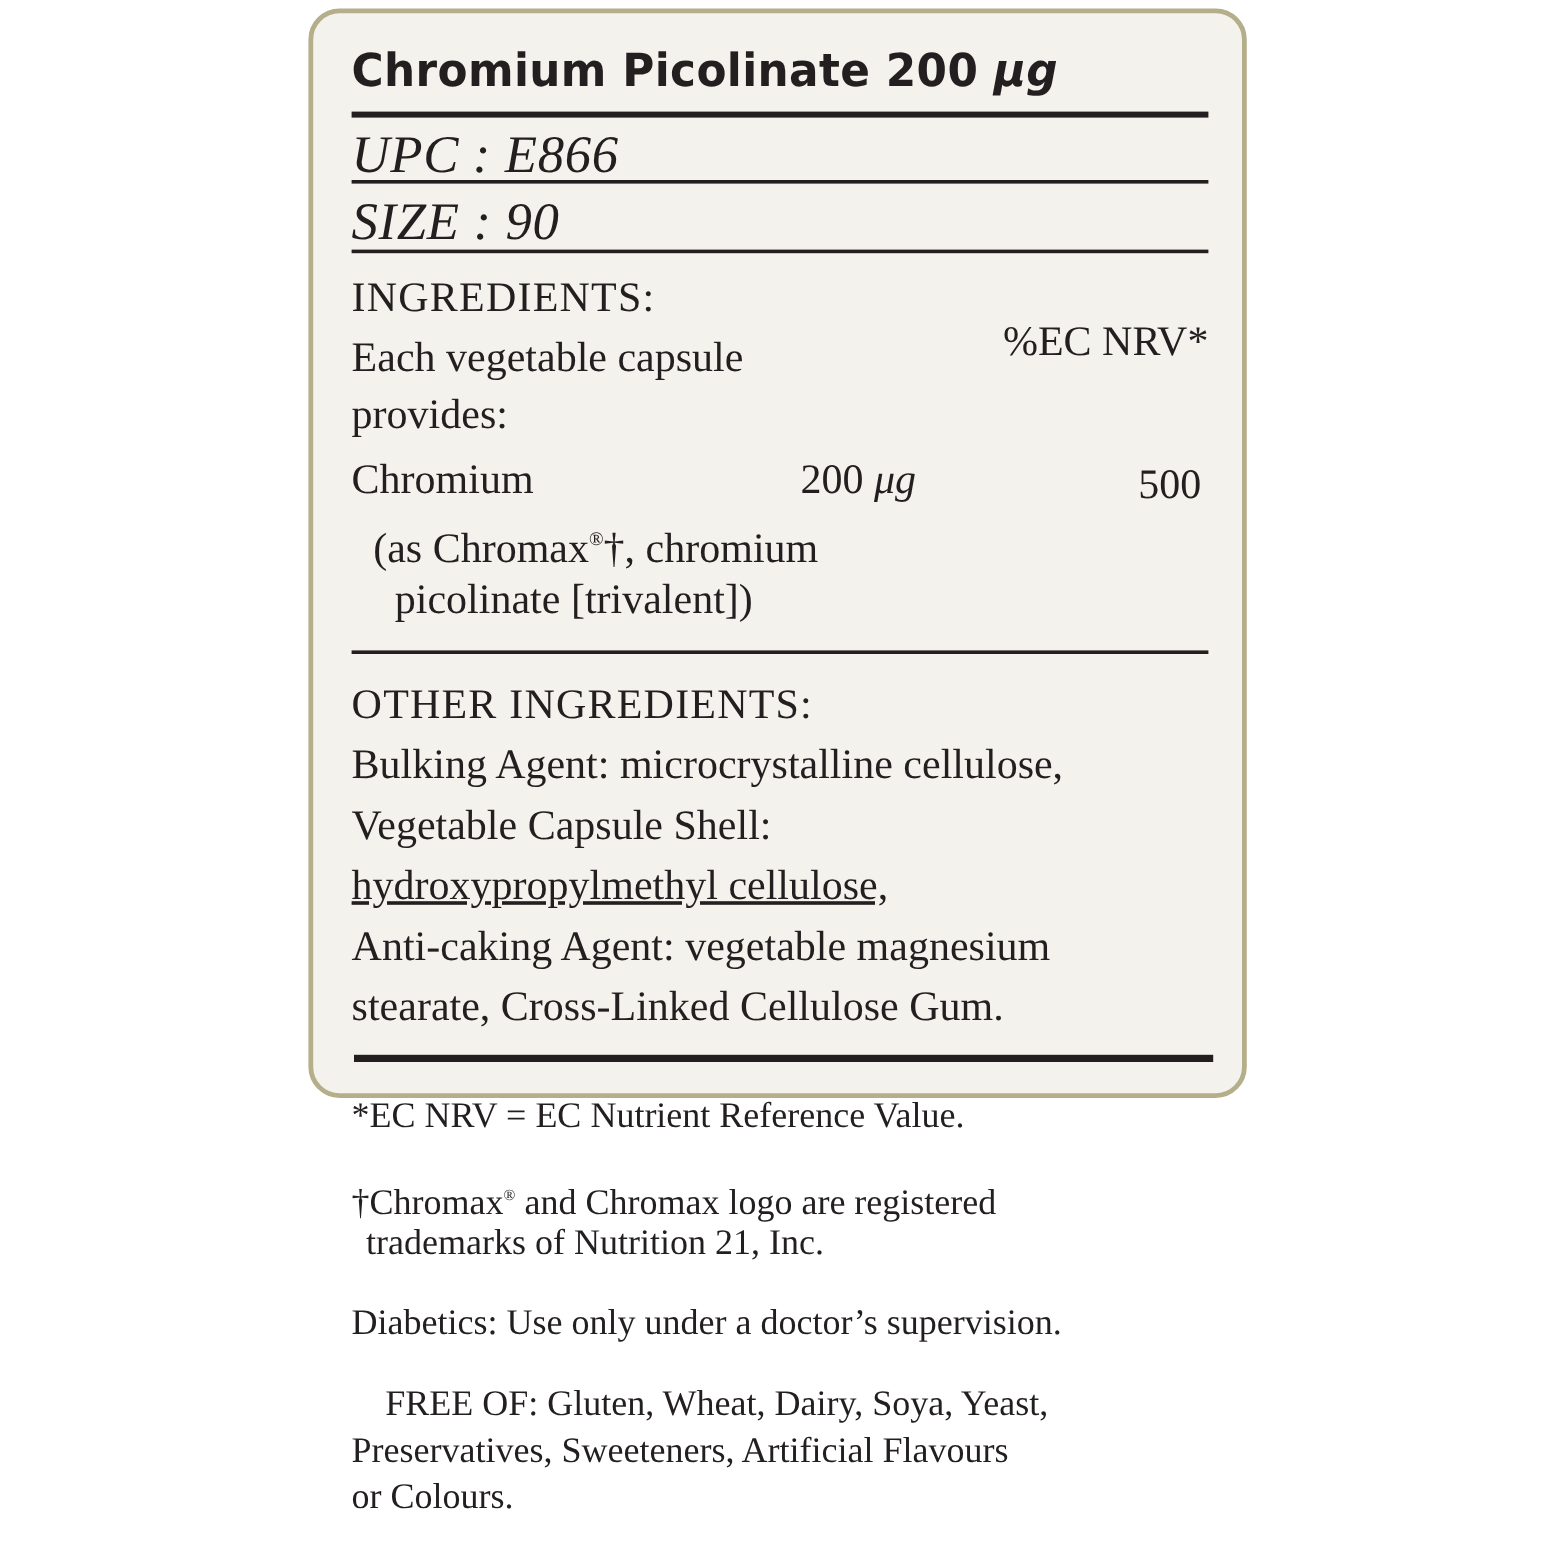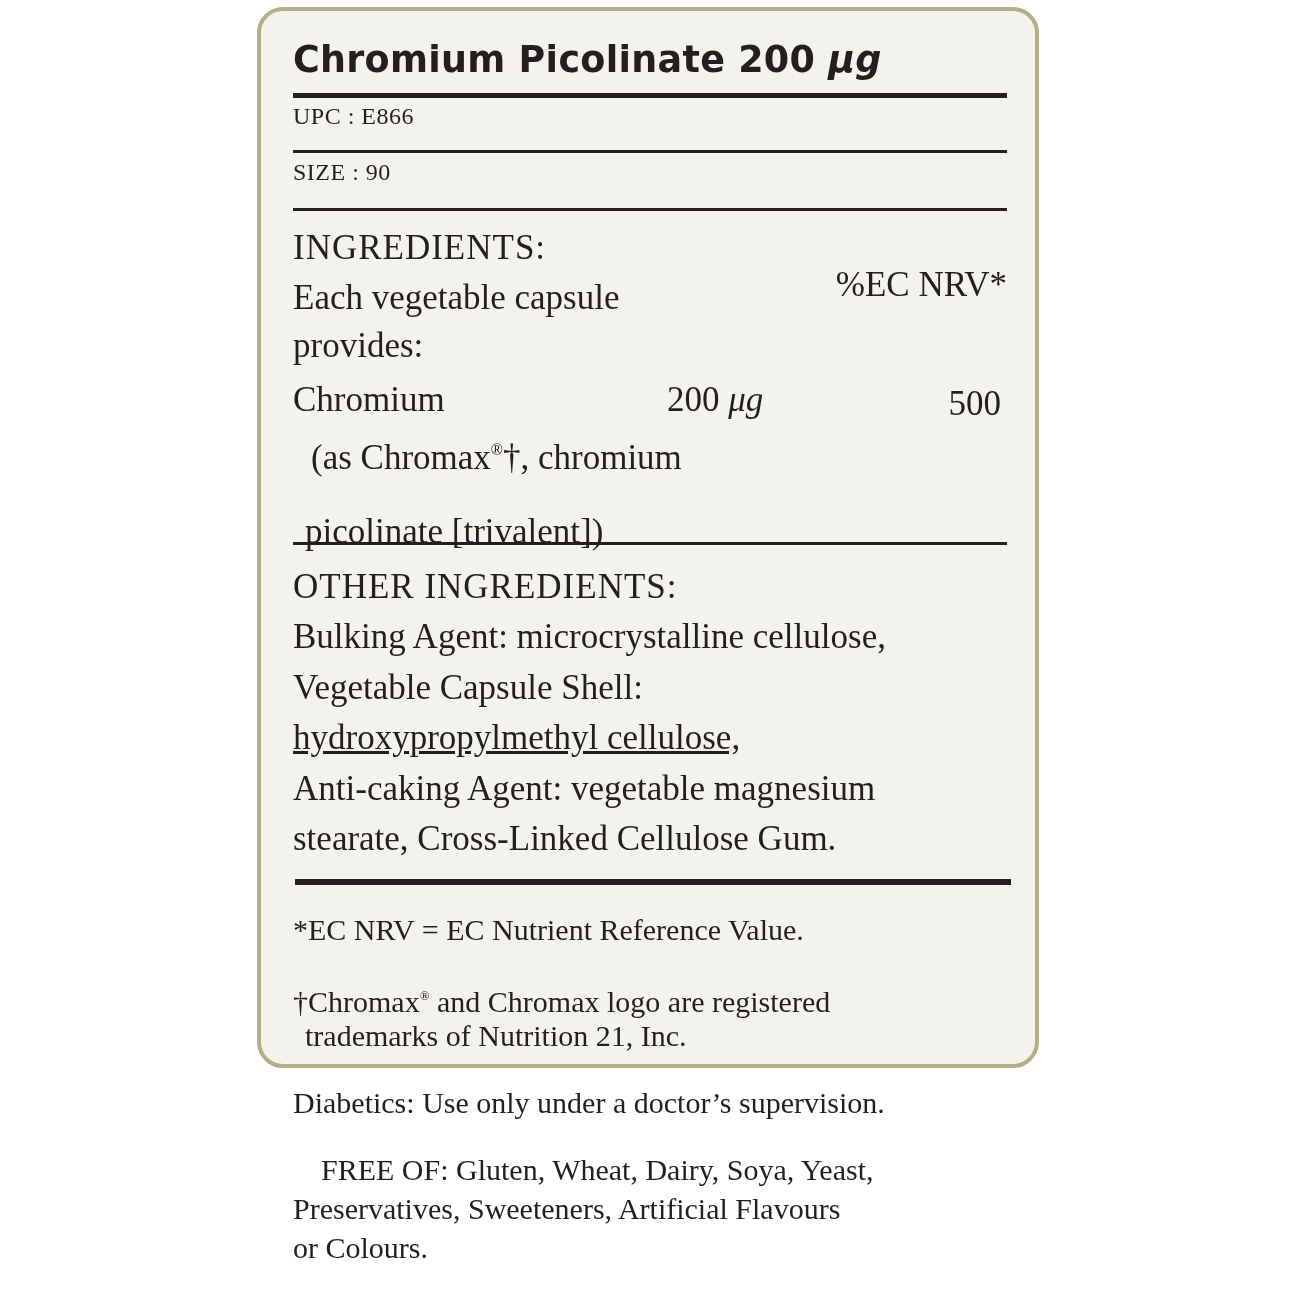--- a/index.html
+++ b/index.html
@@ -6,21 +6,21 @@
   body {
     width: 1302px; height: 1302px;
     background: #ffffff;
     position: relative;
     overflow: hidden;
     color: #231f20;
   }
   .panel {
     position: absolute;
     left: 257px; top: 7px;
-    width: 782px; height: 1061px;
+    width: 782px; height: 908px;
     background: #f4f2ec;
     border: 4px solid #b5ae8a;
     border-radius: 26px;
     box-sizing: border-box;
   }
   .inner {
     position: absolute;
     left: 32px; right: 28px; top: 0;
   }
   .serif { font-family: "Liberation Serif", "DejaVu Serif", serif; }
@@ -34,23 +34,24 @@
     transform: scaleX(0.96);
     transform-origin: left;
   }
   .title .mu { font-style: italic; }
   .rule {
     position: absolute; left: 0; right: 0;
     background: #231f20;
   }
   .row-text {
     position: absolute; left: 0;
-    font-size: 24px;
+    font-size: 44px;
     letter-spacing: 0.5px;
     white-space: nowrap;
+    font-style: italic;
   }
   .body-text {
     position: absolute;
     font-size: 35px;
     line-height: 50px;
     white-space: nowrap;
   }
   .small-text {
     position: absolute; left: 0;
     font-size: 30px;
@@ -88,21 +89,21 @@
     <div>
       <div class="body-text serif" style="left:0;top:364px;">Chromium</div>
       <div class="body-text serif" style="left:374px;top:364px;">
         <span>200</span>
         <span class="mu-i">μg</span>
       </div>
       <div class="body-text serif" style="right:6px;top:368px;">500</div>
       <div class="body-text serif" style="left:18px;top:414px;font-family:Liberation Serif, serif;">
         <span>(as Chromax</span><sup class="reg">®</sup><span>†, chromium</span>
       </div>
-      <div class="body-text serif" style="left:12px;top:464px;margin-top:32px;">picolinate [trivalent])</div>
+      <div class="body-text serif" style="left:36px;top:464px;">picolinate [trivalent])</div>
     </div>
     <div class="rule" style="top:531px;height:3px;"></div>
 
     <div class="body-text serif caps" style="left:0;top:551px;">OTHER INGREDIENTS:</div>
     <div class="body-text serif" style="left:0;top:601px;">Bulking Agent: microcrystalline cellulose,</div>
     <div class="body-text serif" style="left:0;top:652px;">Vegetable Capsule Shell:</div>
     <div class="body-text serif" style="left:0;top:702px;text-decoration:underline;">hydroxypropylmethyl cellulose,</div>
     <div class="body-text serif" style="left:0;top:753px;">Anti-caking Agent: vegetable magnesium</div>
     <div class="body-text serif" style="left:0;top:803px;">stearate, Cross-Linked Cellulose Gum.</div>
     <div class="rule" style="top:868px;height:6px;left:2px;right:-4px;"></div>

